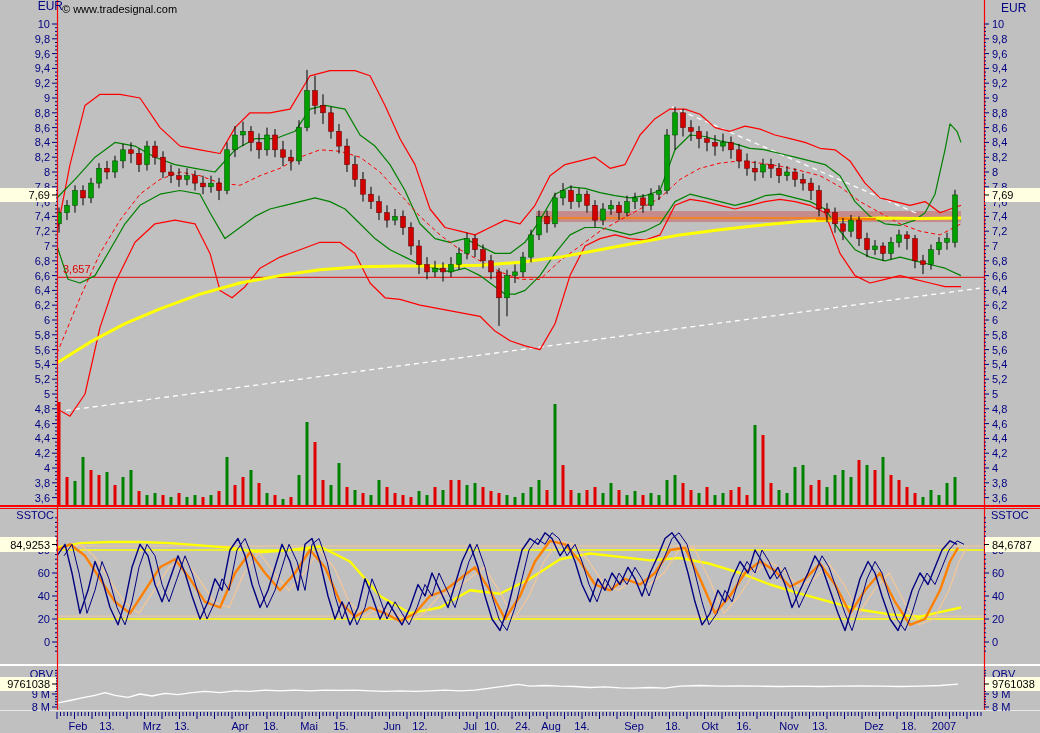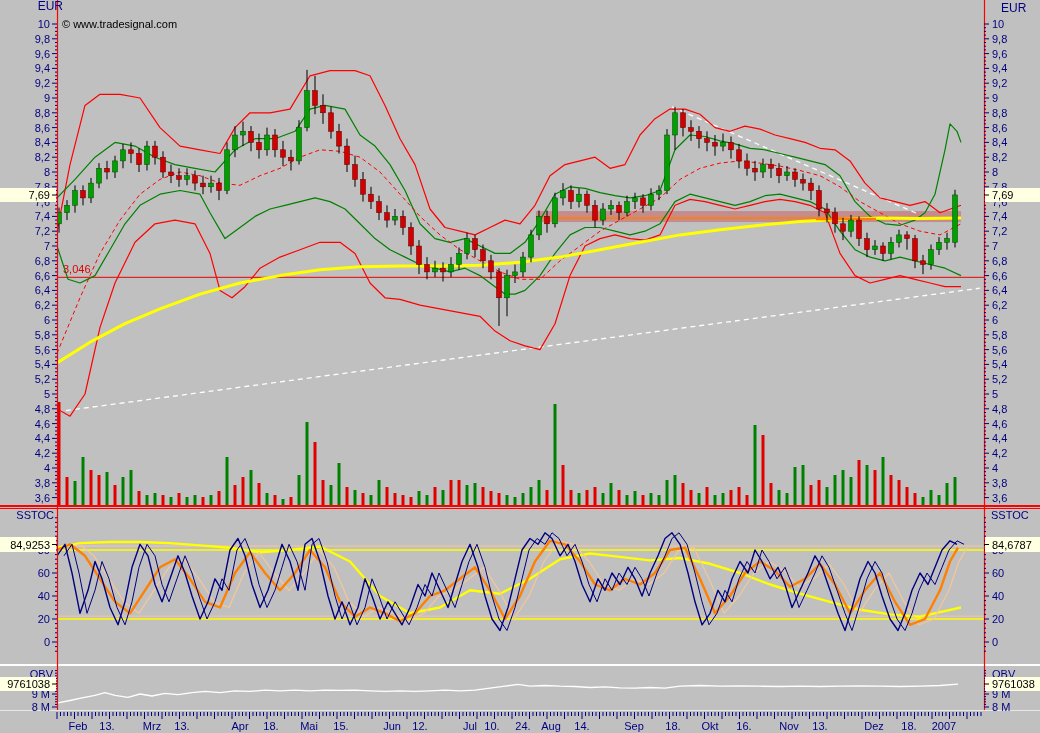--- a/index.html
+++ b/index.html
@@ -1158,18 +1158,18 @@
         <text x="50" y="688" text-anchor="end" fill="#000000" font-size="11" font-family="&quot;Liberation Sans&quot;,sans-serif">9761038</text>
       </g>
       <g>
         <rect x="985" y="677" width="55" height="14" fill="#ffffe1"></rect>
         <line x1="984" y1="684" x2="989" y2="684" stroke="#000000" stroke-width="1"></line>
         <text x="992" y="688" text-anchor="start" fill="#000000" font-size="11" font-family="&quot;Liberation Sans&quot;,sans-serif">9761038</text>
       </g>
     </svg>
 
   <div class="lbl cur ra" style="left:0;top:2;width:53px;">EUR</div>
-  <div class="lbl blk" style="left:62px;top:18px;">© www.tradesignal.com</div>
+  <div class="lbl blk" style="left:62px;top:3px;">© www.tradesignal.com</div>
   <div class="lbl cur" style="left:991px;top:2px;">EUR</div>
-  <div class="lbl red" style="left:63px;top:263px;">3,046</div>
+  <div class="lbl red" style="left:63px;top:263px;">3,657</div>
   <div class="lbl ra" style="left:0;top:509px;width:54px;">SSTOC</div>
   <div class="lbl" style="left:991px;top:509px;">SSTOC</div>
 </div>
 
 </body></html>

